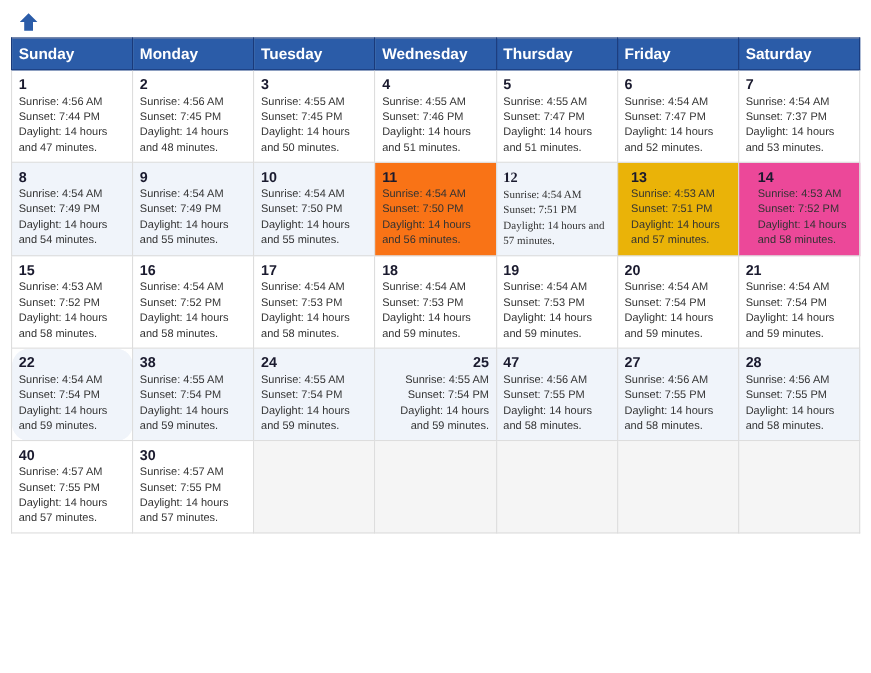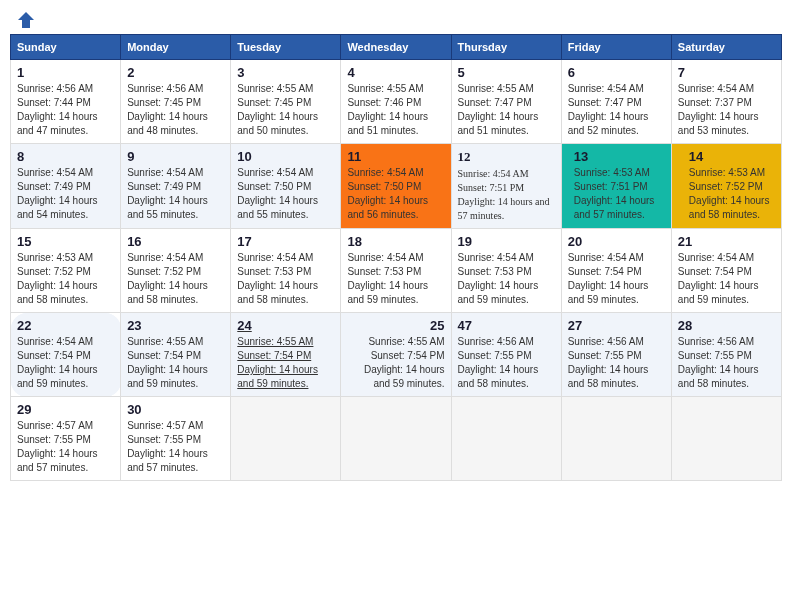--- a/index.html
+++ b/index.html
@@ -51,21 +51,21 @@
     .calendar {
       width: 100%;
       border-collapse: collapse;
       border: 1px solid #ccc;
     }
     .calendar th {
       background-color: #2b5ca8;
       color: white;
       text-align: left;
       padding: 6px 6px;
-      font-size: 11px;
+      font-size: 14px;
       font-weight: bold;
       border: 1px solid #1a3a7a;
     }
     .calendar td {
       vertical-align: top;
       padding: 5px 6px;
       font-size: 10px;
       color: #333;
       border: 1px solid #ddd;
       width: calc(100% / 7);
@@ -167,25 +167,25 @@
           <div class="day-info"><span>Sunrise: 4:54 AM</span><br><span>Sunset: 7:50 PM</span><br><span>Daylight: 14 hours and 55 minutes.</span></div>
         </td>
         <td style="background: #f97316;">
           <span class="day-number">11</span>
           <div class="day-info"><span>Sunrise: 4:54 AM</span><br><span>Sunset: 7:50 PM</span><br><span>Daylight: 14 hours and 56 minutes.</span></div>
         </td>
         <td style="background: rgb(240, 244, 250); font-family: Liberation Serif, serif;">
           <span class="day-number">12</span>
           <div class="day-info"><span>Sunrise: 4:54 AM</span><br><span>Sunset: 7:51 PM</span><br><span>Daylight: 14 hours and 57 minutes.</span></div>
         </td>
-        <td style="background: #14b8a6; padding-left: 12px;">
+        <td style="background: #eab308; padding-left: 12px;">
           <span class="day-number">13</span>
           <div class="day-info"><span>Sunrise: 4:53 AM</span><br><span>Sunset: 7:51 PM</span><br><span>Daylight: 14 hours and 57 minutes.</span></div>
         </td>
-        <td style="background: #eab308; padding-left: 17px;">
+        <td style="background: #ec4899; padding-left: 17px;">
           <span class="day-number">14</span>
           <div class="day-info"><span>Sunrise: 4:53 AM</span><br><span>Sunset: 7:52 PM</span><br><span>Daylight: 14 hours and 58 minutes.</span></div>
         </td>
       </tr>
       <tr>
         <td>
           <span class="day-number">15</span>
           <div class="day-info"><span>Sunrise: 4:53 AM</span><br><span>Sunset: 7:52 PM</span><br><span>Daylight: 14 hours and 58 minutes.</span></div>
         </td>
         <td>
@@ -212,24 +212,24 @@
           <span class="day-number">21</span>
           <div class="day-info"><span>Sunrise: 4:54 AM</span><br><span>Sunset: 7:54 PM</span><br><span>Daylight: 14 hours and 59 minutes.</span></div>
         </td>
       </tr>
       <tr style="background: rgb(240, 244, 250);">
         <td style="background: rgb(240, 244, 250); border-radius: 16px;">
           <span class="day-number">22</span>
           <div class="day-info"><span>Sunrise: 4:54 AM</span><br><span>Sunset: 7:54 PM</span><br><span>Daylight: 14 hours and 59 minutes.</span></div>
         </td>
         <td style="background: rgb(240, 244, 250);">
-          <span class="day-number">23</span>
+          <span class="day-number">38</span>
           <div class="day-info"><span>Sunrise: 4:55 AM</span><br><span>Sunset: 7:54 PM</span><br><span>Daylight: 14 hours and 59 minutes.</span></div>
         </td>
-        <td style="background: rgb(240, 244, 250); text-decoration: underline;">
+        <td style="background: rgb(240, 244, 250);">
           <span class="day-number">24</span>
           <div class="day-info"><span>Sunrise: 4:55 AM</span><br><span>Sunset: 7:54 PM</span><br><span>Daylight: 14 hours and 59 minutes.</span></div>
         </td>
         <td style="background: rgb(240, 244, 250); text-align: right;">
           <span class="day-number">25</span>
           <div class="day-info"><span>Sunrise: 4:55 AM</span><br><span>Sunset: 7:54 PM</span><br><span>Daylight: 14 hours and 59 minutes.</span></div>
         </td>
         <td style="background: rgb(240, 244, 250);">
           <span class="day-number">47</span>
           <div class="day-info"><span>Sunrise: 4:56 AM</span><br><span>Sunset: 7:55 PM</span><br><span>Daylight: 14 hours and 58 minutes.</span></div>
@@ -238,21 +238,21 @@
           <span class="day-number">27</span>
           <div class="day-info"><span>Sunrise: 4:56 AM</span><br><span>Sunset: 7:55 PM</span><br><span>Daylight: 14 hours and 58 minutes.</span></div>
         </td>
         <td style="background: rgb(240, 244, 250);">
           <span class="day-number">28</span>
           <div class="day-info"><span>Sunrise: 4:56 AM</span><br><span>Sunset: 7:55 PM</span><br><span>Daylight: 14 hours and 58 minutes.</span></div>
         </td>
       </tr>
       <tr>
         <td>
-          <span class="day-number">29</span>
+          <span class="day-number">40</span>
           <div class="day-info"><span>Sunrise: 4:57 AM</span><br><span>Sunset: 7:55 PM</span><br><span>Daylight: 14 hours and 57 minutes.</span></div>
         </td>
         <td>
           <span class="day-number">30</span>
           <div class="day-info"><span>Sunrise: 4:57 AM</span><br><span>Sunset: 7:55 PM</span><br><span>Daylight: 14 hours and 57 minutes.</span></div>
         </td>
         <td class="empty" style="background: rgb(245, 245, 245);"></td>
         <td class="empty" style="background: rgb(245, 245, 245);"></td>
         <td class="empty" style="background: rgb(245, 245, 245);"></td>
         <td class="empty" style="background: rgb(245, 245, 245);"></td>

